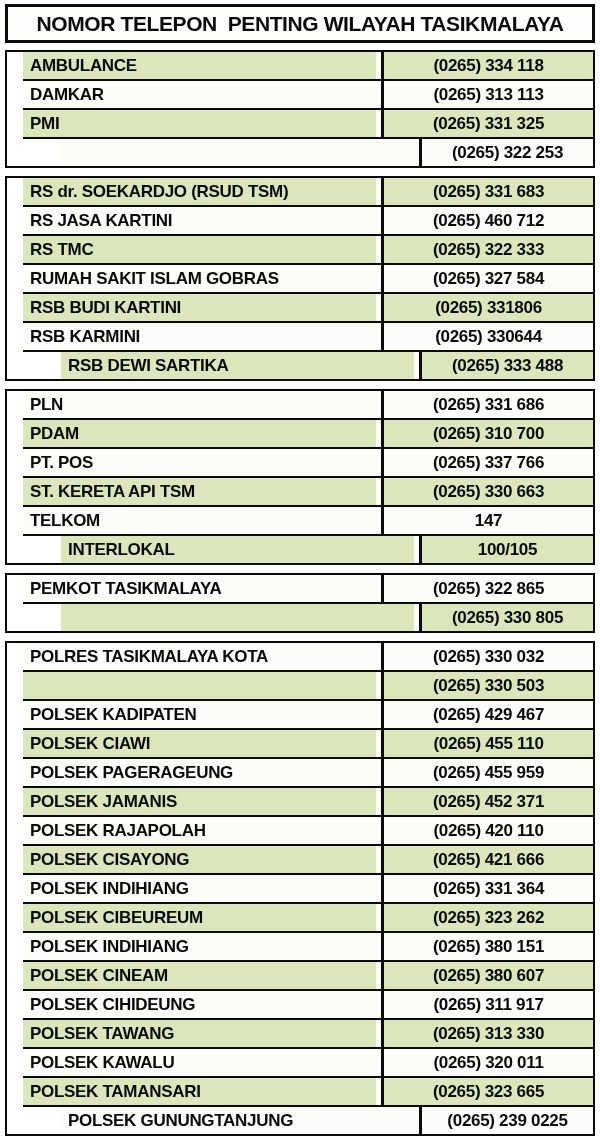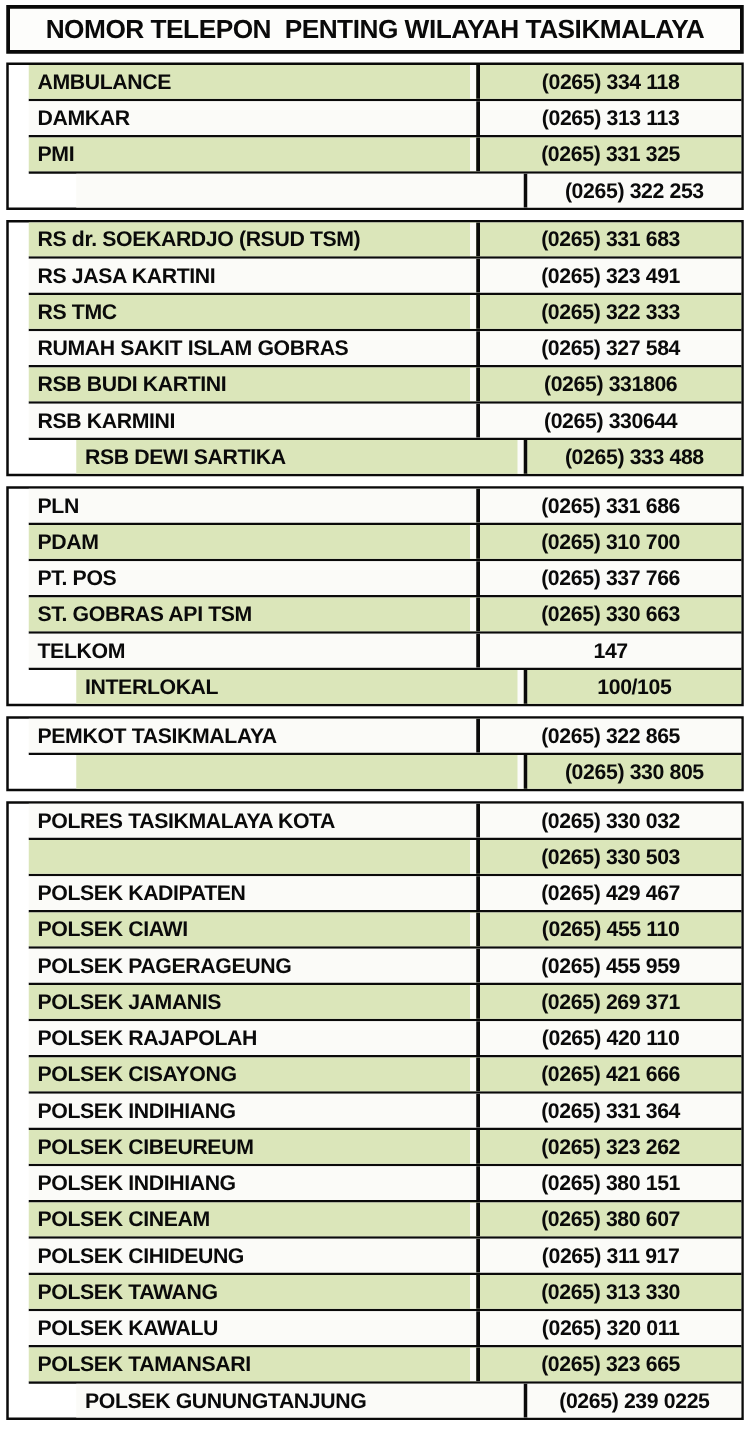--- a/index.html
+++ b/index.html
@@ -94,21 +94,21 @@
           <div class="cell phone">(0265) 322 253</div>
         </div>
       </div>
       <div class="block">
         <div class="row green">
           <div class="cell name">RS dr. SOEKARDJO (RSUD TSM)</div>
           <div class="cell phone">(0265) 331 683</div>
         </div>
         <div class="row white">
           <div class="cell name">RS JASA KARTINI</div>
-          <div class="cell phone">(0265) 323 491</div>
+          <div class="cell phone">(0265) 460 712</div>
         </div>
         <div class="row green">
           <div class="cell name">RS TMC</div>
           <div class="cell phone">(0265) 322 333</div>
         </div>
         <div class="row white">
           <div class="cell name">RUMAH SAKIT ISLAM GOBRAS</div>
           <div class="cell phone">(0265) 327 584</div>
         </div>
         <div class="row green">
@@ -131,21 +131,21 @@
         </div>
         <div class="row green">
           <div class="cell name">PDAM</div>
           <div class="cell phone">(0265) 310 700</div>
         </div>
         <div class="row white">
           <div class="cell name">PT. POS</div>
           <div class="cell phone">(0265) 337 766</div>
         </div>
         <div class="row green">
-          <div class="cell name">ST. GOBRAS API TSM</div>
+          <div class="cell name">ST. KERETA API TSM</div>
           <div class="cell phone">(0265) 330 663</div>
         </div>
         <div class="row white">
           <div class="cell name">TELKOM</div>
           <div class="cell phone">147</div>
         </div>
         <div class="row green">
           <div class="cell name">INTERLOKAL</div>
           <div class="cell phone">100/105</div>
         </div>
@@ -176,21 +176,21 @@
         <div class="row green">
           <div class="cell name">POLSEK CIAWI</div>
           <div class="cell phone">(0265) 455 110</div>
         </div>
         <div class="row white">
           <div class="cell name">POLSEK PAGERAGEUNG</div>
           <div class="cell phone">(0265) 455 959</div>
         </div>
         <div class="row green">
           <div class="cell name">POLSEK JAMANIS</div>
-          <div class="cell phone">(0265) 269 371</div>
+          <div class="cell phone">(0265) 452 371</div>
         </div>
         <div class="row white">
           <div class="cell name">POLSEK RAJAPOLAH</div>
           <div class="cell phone">(0265) 420 110</div>
         </div>
         <div class="row green">
           <div class="cell name">POLSEK CISAYONG</div>
           <div class="cell phone">(0265) 421 666</div>
         </div>
         <div class="row white">

